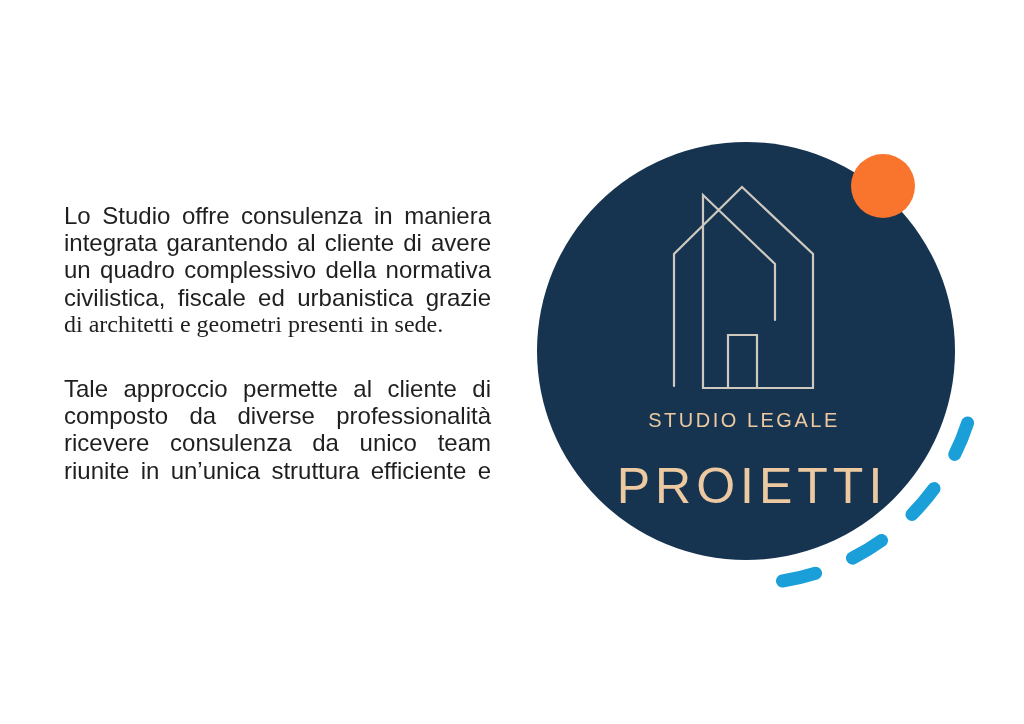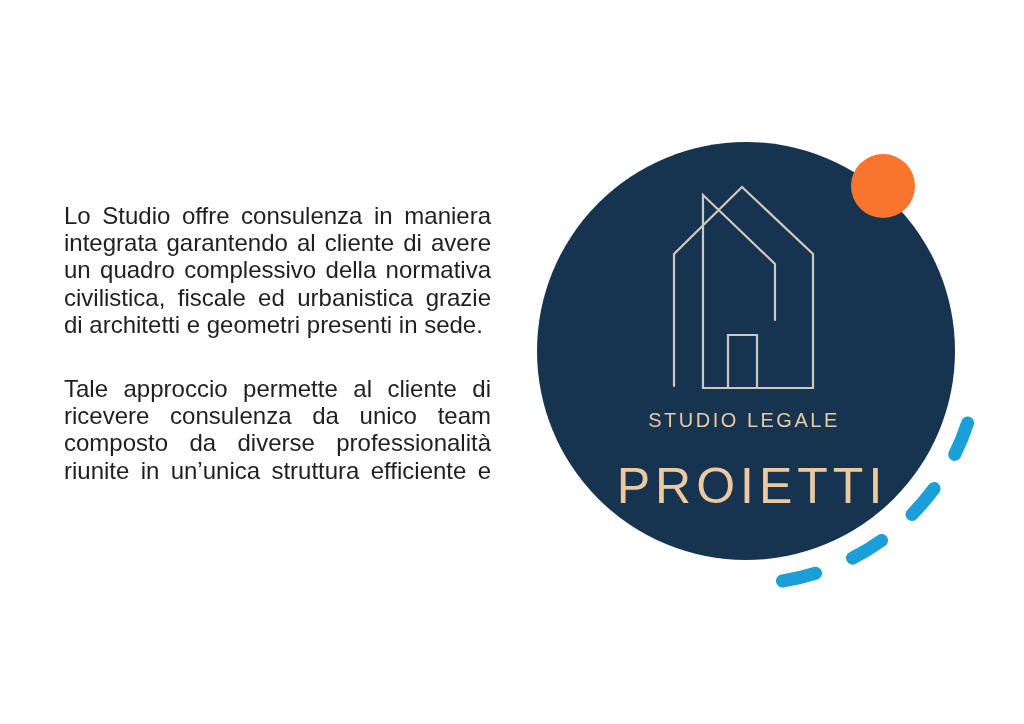--- a/index.html
+++ b/index.html
@@ -19,21 +19,21 @@
     left: 64px;
     top: 202px;
     width: 427px;
   }
   .para {
     font-size: 24px;
     line-height: 27.2px;
     color: var(--body-text, #1f1f1f);
   }
   .para .line { text-align: justify; text-align-last: justify; }
-  .para .line.last { text-align-last: left; }
+  .para .line.last { text-align-last: left; font-family: Liberation Serif, serif; }
   .para2 { margin-top: 37px; }
 
   
   .logo svg {
     position: absolute;
     left: 0; top: 0;
     width: 1024px;
     height: 724px;
     display: block;
   }
@@ -83,22 +83,22 @@
   <section class="text-col">
     <div class="para">
         <div class="line">Lo Studio offre consulenza in maniera</div>
         <div class="line">integrata garantendo al cliente di avere</div>
         <div class="line">un quadro complessivo della normativa</div>
         <div class="line">civilistica, fiscale ed urbanistica grazie</div>
         <div class="line last">di architetti e geometri presenti in sede.</div>
       </div>
     <div class="para para2">
         <div class="line">Tale approccio permette al cliente di</div>
+        <div class="line">composto da diverse professionalità</div>
         <div class="line">ricevere consulenza da unico team</div>
-        <div class="line">composto da diverse professionalità</div>
         <div class="line">riunite in un’unica struttura efficiente e</div>
       </div>
   </section>
 
   <section class="logo">
     <svg viewBox="0 0 1024 724">
       <circle class="navy-circle" cx="746" cy="351" r="209"></circle>
       <path class="house-line" d="M 674,386 L 674,254 L 742,187 L 813,254 L 813,388 L 703,388 L 703,195 L 775,264 L 775,320"></path>
       <path class="house-line" d="M 728,388 L 728,335 L 757,335 L 757,388"></path>
       <circle class="orange-dot" cx="883" cy="186" r="32"></circle>

